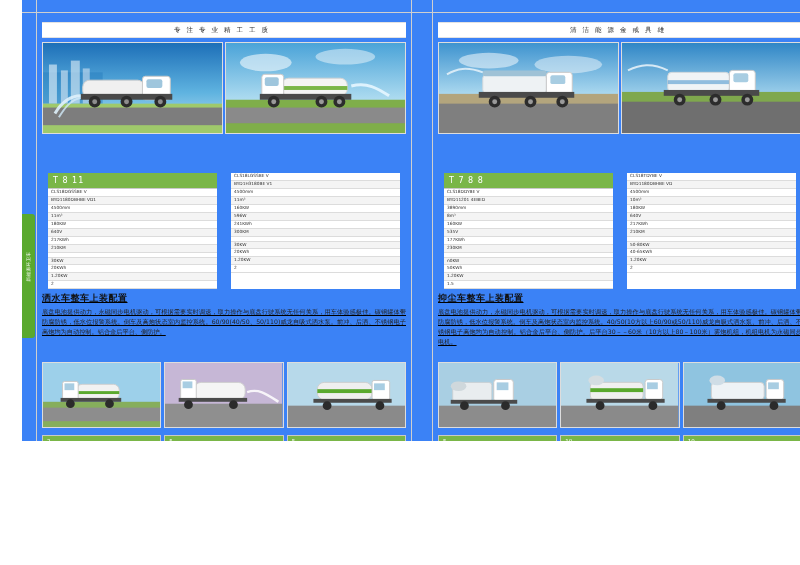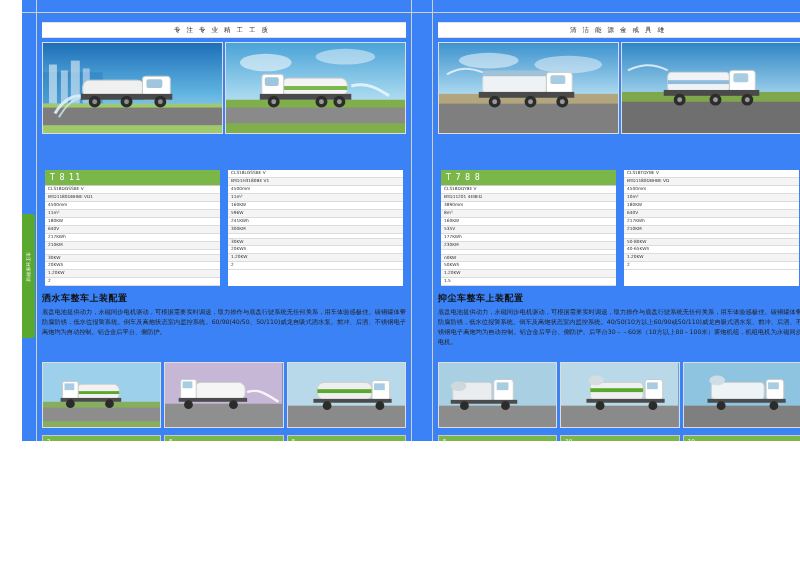--- a/index.html
+++ b/index.html
@@ -71,21 +71,21 @@
   }
   .hero {
     position: relative;
     overflow: hidden;
     border: 1px solid #dddddd;
   }
 
   
   .cards-row { position: absolute; display: flex; gap: 2px; }
   .card {
-    border: 3px solid #3b82f6;
+    border: 6px solid #3b82f6;
     background: #ffffff;
     flex: 1;
     min-width: 0;
   }
   .card-title {
     background: #7ab648;
     color: #ffffff;
     font-size: 8px;
     padding: 3px 5px;
     letter-spacing: 1px;
@@ -98,21 +98,21 @@
     padding: 1px 3px;
     border-bottom: 1px solid #dcdcdc;
     color: #333333;
     white-space: nowrap;
     overflow: hidden;
   }
   .spec-table tr:nth-child(even) td { background: #f4f4f4; }
   .spec-table tr.spacer td { height: 5px; border-bottom: 1px solid #dcdcdc; background: #ffffff; }
 
   
-  .para-block { position: absolute; }
+  .para-block { position: absolute; text-decoration: underline; }
   .para-head {
     font-family: "DejaVu Serif", "Liberation Serif", serif;
     font-weight: bold;
     font-size: 9px;
     color: #111111;
     letter-spacing: .5px;
   }
   .para-body {
     font-size: 6.2px;
     line-height: 1.62;

